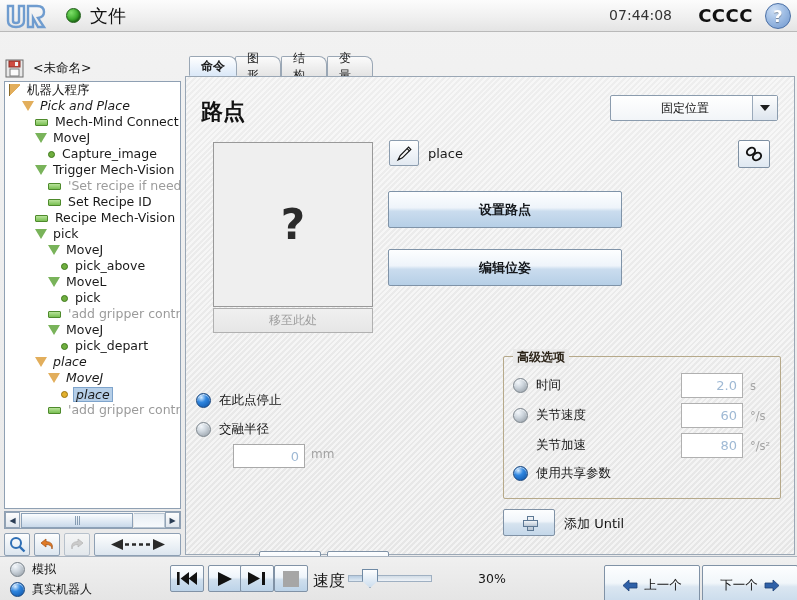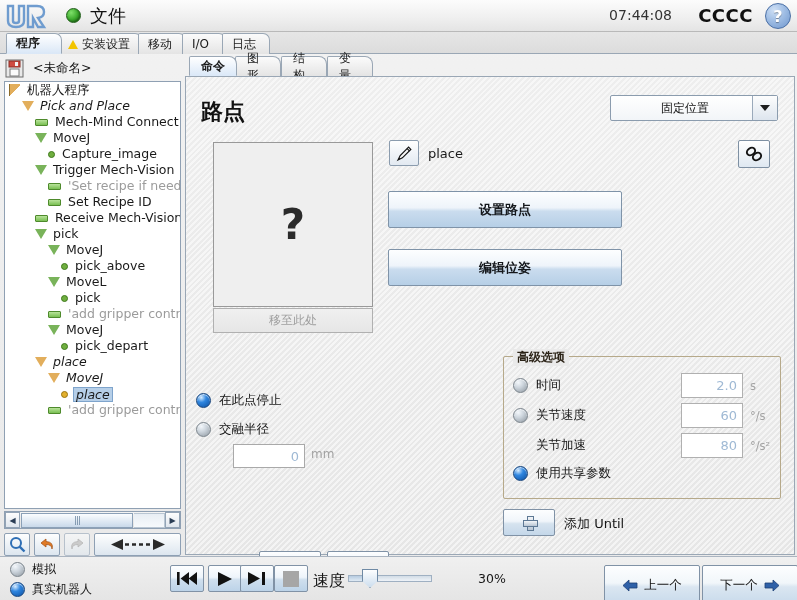--- a/index.html
+++ b/index.html
@@ -395,38 +395,20 @@
     </div>
     <div class="file-btn">
       <div class="globe"></div>
       <span class="file-label">文件</span>
     </div>
     <div class="clock">07:44:08</div>
     <div class="robot-name">CCCC</div>
     <div class="help-btn">?</div>
   </div>
 
-  <div class="maintabs">
-    <div class="mtab active" style="left:6px;width:56px;">
-      <span>程序</span>
-    </div>
-    <div class="mtab" style="left:58px;width:84px;">
-      <span class="warn-tri"></span>
-      <span>安装设置</span>
-    </div>
-    <div class="mtab" style="left:138px;width:48px;">
-      <span>移动</span>
-    </div>
-    <div class="mtab" style="left:182px;width:44px;">
-      <span>I/O</span>
-    </div>
-    <div class="mtab" style="left:222px;width:48px;">
-      <span>日志</span>
-    </div>
-  </div>
 
   <div class="leftpanel">
     <div class="filebar">
       <svg class="savediskico" viewBox="0 0 19 19">
         <rect x="1" y="1" width="17" height="17" fill="#e9e9e9" stroke="#6c6c6c"></rect>
         <rect x="4" y="2" width="11" height="6" fill="#cf4b41" stroke="#8c2f27"></rect>
         <rect x="5" y="10" width="9" height="7" fill="#fbfbfb" stroke="#7a7a7a"></rect>
         <rect x="10" y="3" width="3" height="4" fill="#f3f3f3"></rect>
       </svg>
       <span class="fname">&lt;未命名&gt;</span>
@@ -459,21 +441,21 @@
         <div class="tnode" style="padding-left: 43px;">
           <span class="greenbar"></span>
           <span class="lbl dim">'Set recipe if need</span>
         </div>
         <div class="tnode" style="padding-left: 43px;">
           <span class="greenbar"></span>
           <span class="lbl">Set Recipe ID</span>
         </div>
         <div class="tnode" style="padding-left: 30px;">
           <span class="greenbar"></span>
-          <span class="lbl">Receive Mech-Vision</span>
+          <span class="lbl">Recipe Mech-Vision</span>
         </div>
         <div class="tnode" style="padding-left: 30px;">
           <span class="tri"></span>
           <span class="lbl">pick</span>
         </div>
         <div class="tnode" style="padding-left: 43px;">
           <span class="tri"></span>
           <span class="lbl">MoveJ</span>
         </div>
         <div class="tnode" style="padding-left: 56px;">

